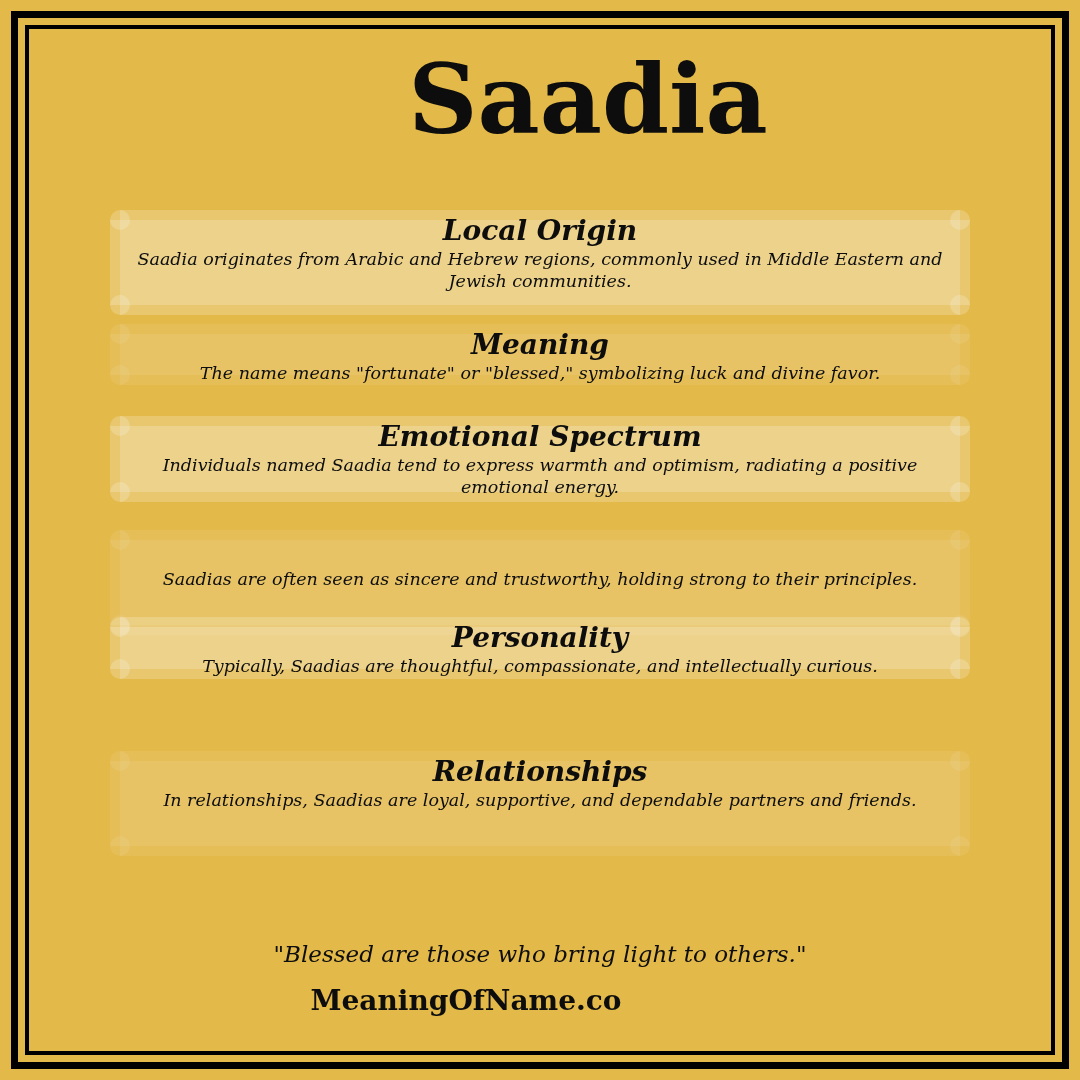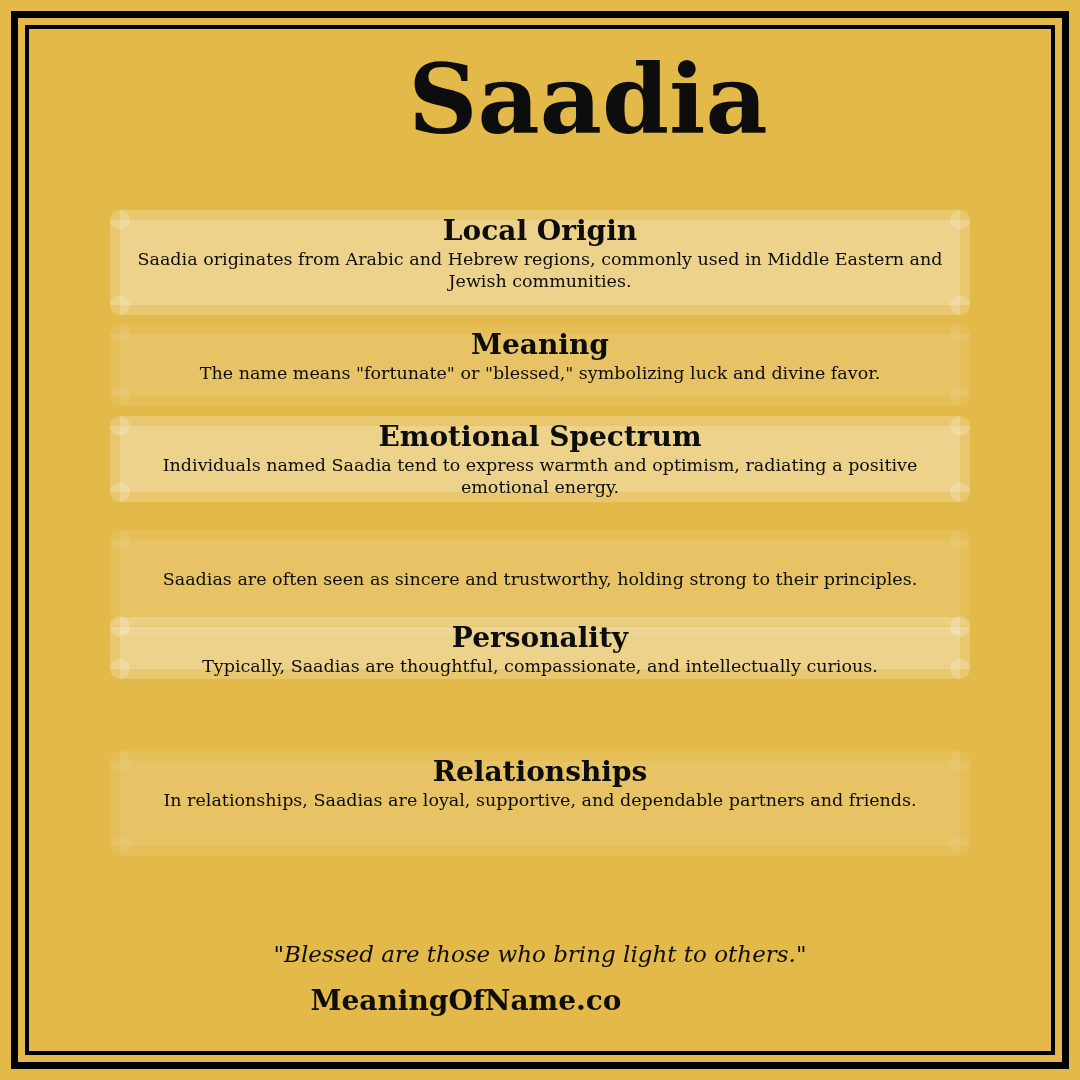--- a/index.html
+++ b/index.html
@@ -1,20 +1,20 @@
 <!DOCTYPE html>
 <html><head>
 <meta charset="utf-8">
 <style>
   html, body { margin:0; padding:0; }
   body { width:1080px; height:1080px; background:#e3b94a; position:relative; overflow:hidden; font-family:"DejaVu Serif", serif; color:#0d0d0d; }
   .border-outer { position:absolute; left:11px; top:11px; width:1058px; height:1058px; box-sizing:border-box; border:7px solid #000; }
   .border-inner { position:absolute; left:25px; top:25px; width:1030px; height:1030px; box-sizing:border-box; border:4px solid #000; }
   .title { position:absolute; left:0; top:40px; width:1080px; text-align:center; font-weight:bold; font-size:96px; line-height:120px;margin-left:48px; }
-  .card { position:absolute; left:110px; width:860px; }
+  .card { position:absolute; left:110px; width:860px;font-style:italic; }
   .card .l1 { position:absolute; left:10px; right:10px; top:0; bottom:0; background:#fff; }
   .card .l2 { position:absolute; left:0; right:0; top:10px; bottom:10px; background:#fff; }
   .card .c { position:absolute; width:20px; height:20px; border-radius:50%; background:#fff; }
   .card .c.tl { left:0; top:0; } .card .c.tr { right:0; top:0; }
   .card .c.bl { left:0; bottom:0; } .card .c.br { right:0; bottom:0; }
   .card .shape { position:absolute; inset:0; }
   .card.strong .shape > div { opacity:0.2; }
   .card.weak .shape > div { opacity:0.08; }
   .card .head { position:absolute; left:0; right:0; top:4px; text-align:center; font-weight:bold; font-size:28px; line-height:34px; }
   .card .body { position:absolute; left:14px; right:14px; top:38px; text-align:center; font-size:17.5px; line-height:22px; }
@@ -36,21 +36,21 @@
       <div class="l2"></div>
       <div class="c tl"></div>
       <div class="c tr"></div>
       <div class="c bl"></div>
       <div class="c br"></div>
     </div>
   <div class="head">Local Origin</div>
   <div class="body">Saadia originates from Arabic and Hebrew regions, commonly used in Middle Eastern and Jewish communities.</div>
 </div>
 
-<div class="card weak" style="top:324px;height:82px;">
+<div class="card weak" style="top:324px;height:61px;">
   <div class="shape">
       <div class="l1"></div>
       <div class="l2"></div>
       <div class="c tl"></div>
       <div class="c tr"></div>
       <div class="c bl"></div>
       <div class="c br"></div>
     </div>
   <div class="head">Meaning</div>
   <div class="body">The name means "fortunate" or "blessed," symbolizing luck and divine favor.</div>

